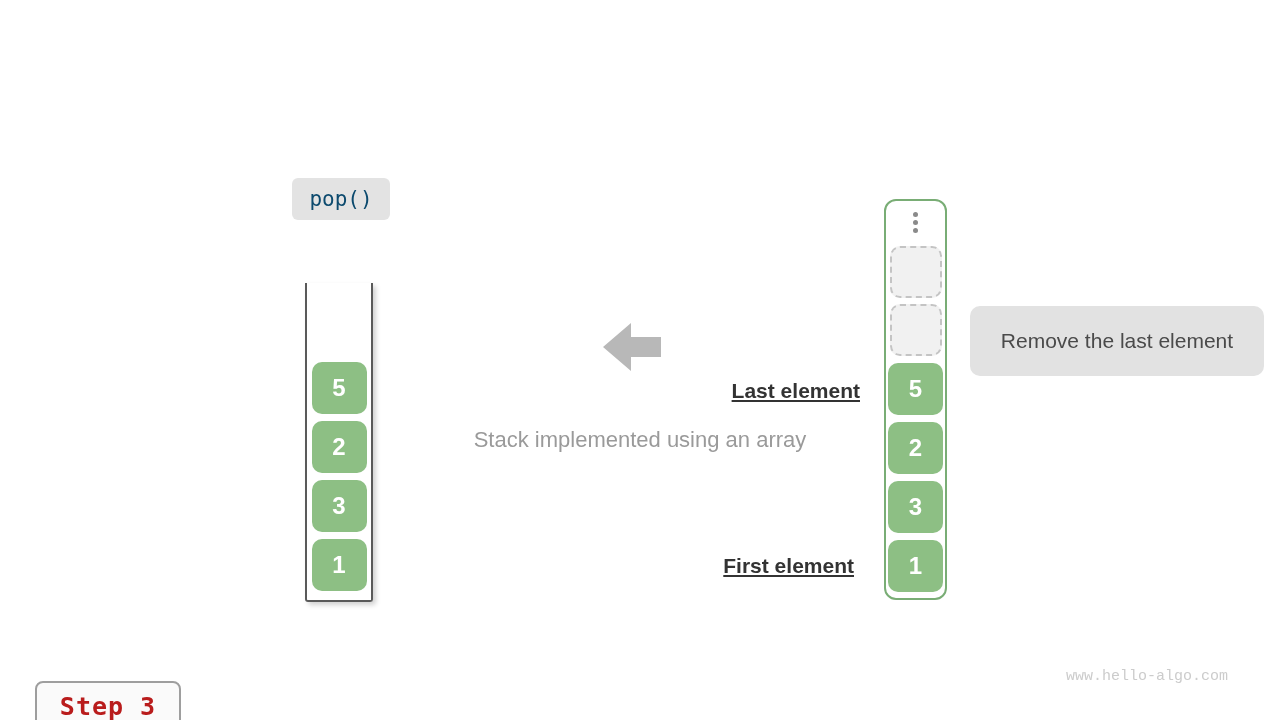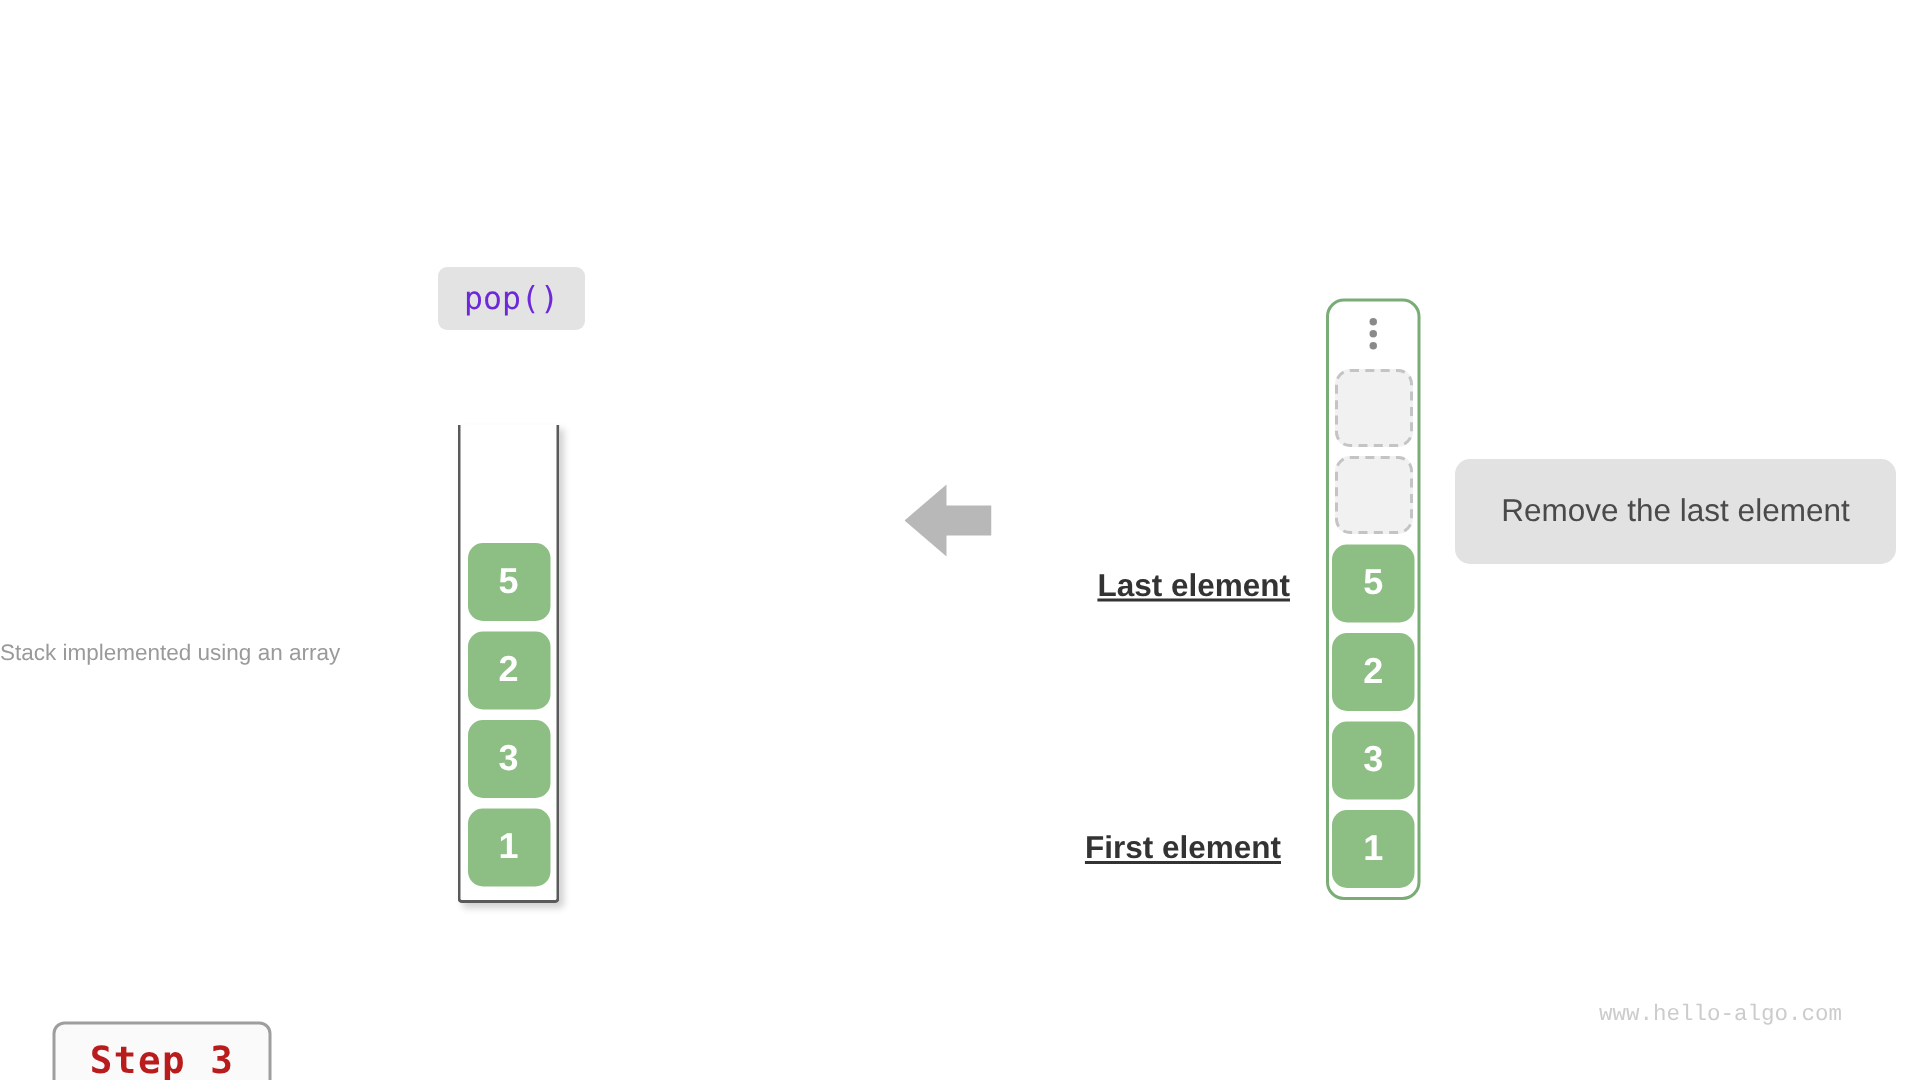--- a/index.html
+++ b/index.html
@@ -8,21 +8,21 @@
     font-family:"Liberation Sans", sans-serif;overflow:hidden;
   }
   .abs{position:absolute;}
 
   
   .op-label{
     left:292px;top:178px;width:98px;height:42px;
     background:#e3e3e3;border-radius:6px;
     display:flex;align-items:center;justify-content:center;
     font-family:"DejaVu Sans Mono", monospace;
-    font-size:21px;color:#6d28d9;
+    font-size:21px;color:#0c4a6e;
   }
 
   
   .tube{
     left:305px;top:283px;width:68px;height:319px;
     border-left:2px solid #5a5a5a;border-right:2px solid #5a5a5a;
     border-bottom:2px solid #5a5a5a;
     border-bottom-left-radius:3px;border-bottom-right-radius:3px;
     box-shadow:3px 3px 5px rgba(0,0,0,0.18);
     box-sizing:border-box;
@@ -53,22 +53,22 @@
     box-sizing:border-box;flex:none;
   }
   .slot1{margin-top:13px;}
   .slot2{margin-top:6px;}
   .acell1{margin-top:7px;}
   .acell{margin-top:7px;}
 
   
   .arrow-left{left:603px;top:323px;width:58px;height:48px;}
   .caption{
-    left:0;top:427px;width:1280px;
-    font-size:15px;color:#9a9a9a;
+    left:0;top:427px;width:1280px;text-align:center;
+    font-size:22px;color:#9a9a9a;
   }
   .lbl{
     font-size:21px;font-weight:bold;color:#333333;white-space:nowrap;text-decoration:underline;
   }
   .last-lbl{right:420px;top:379px;}
   .first-lbl{right:426px;top:554px;}
 
   
   .tooltip{
     left:970px;top:306px;width:294px;height:70px;

